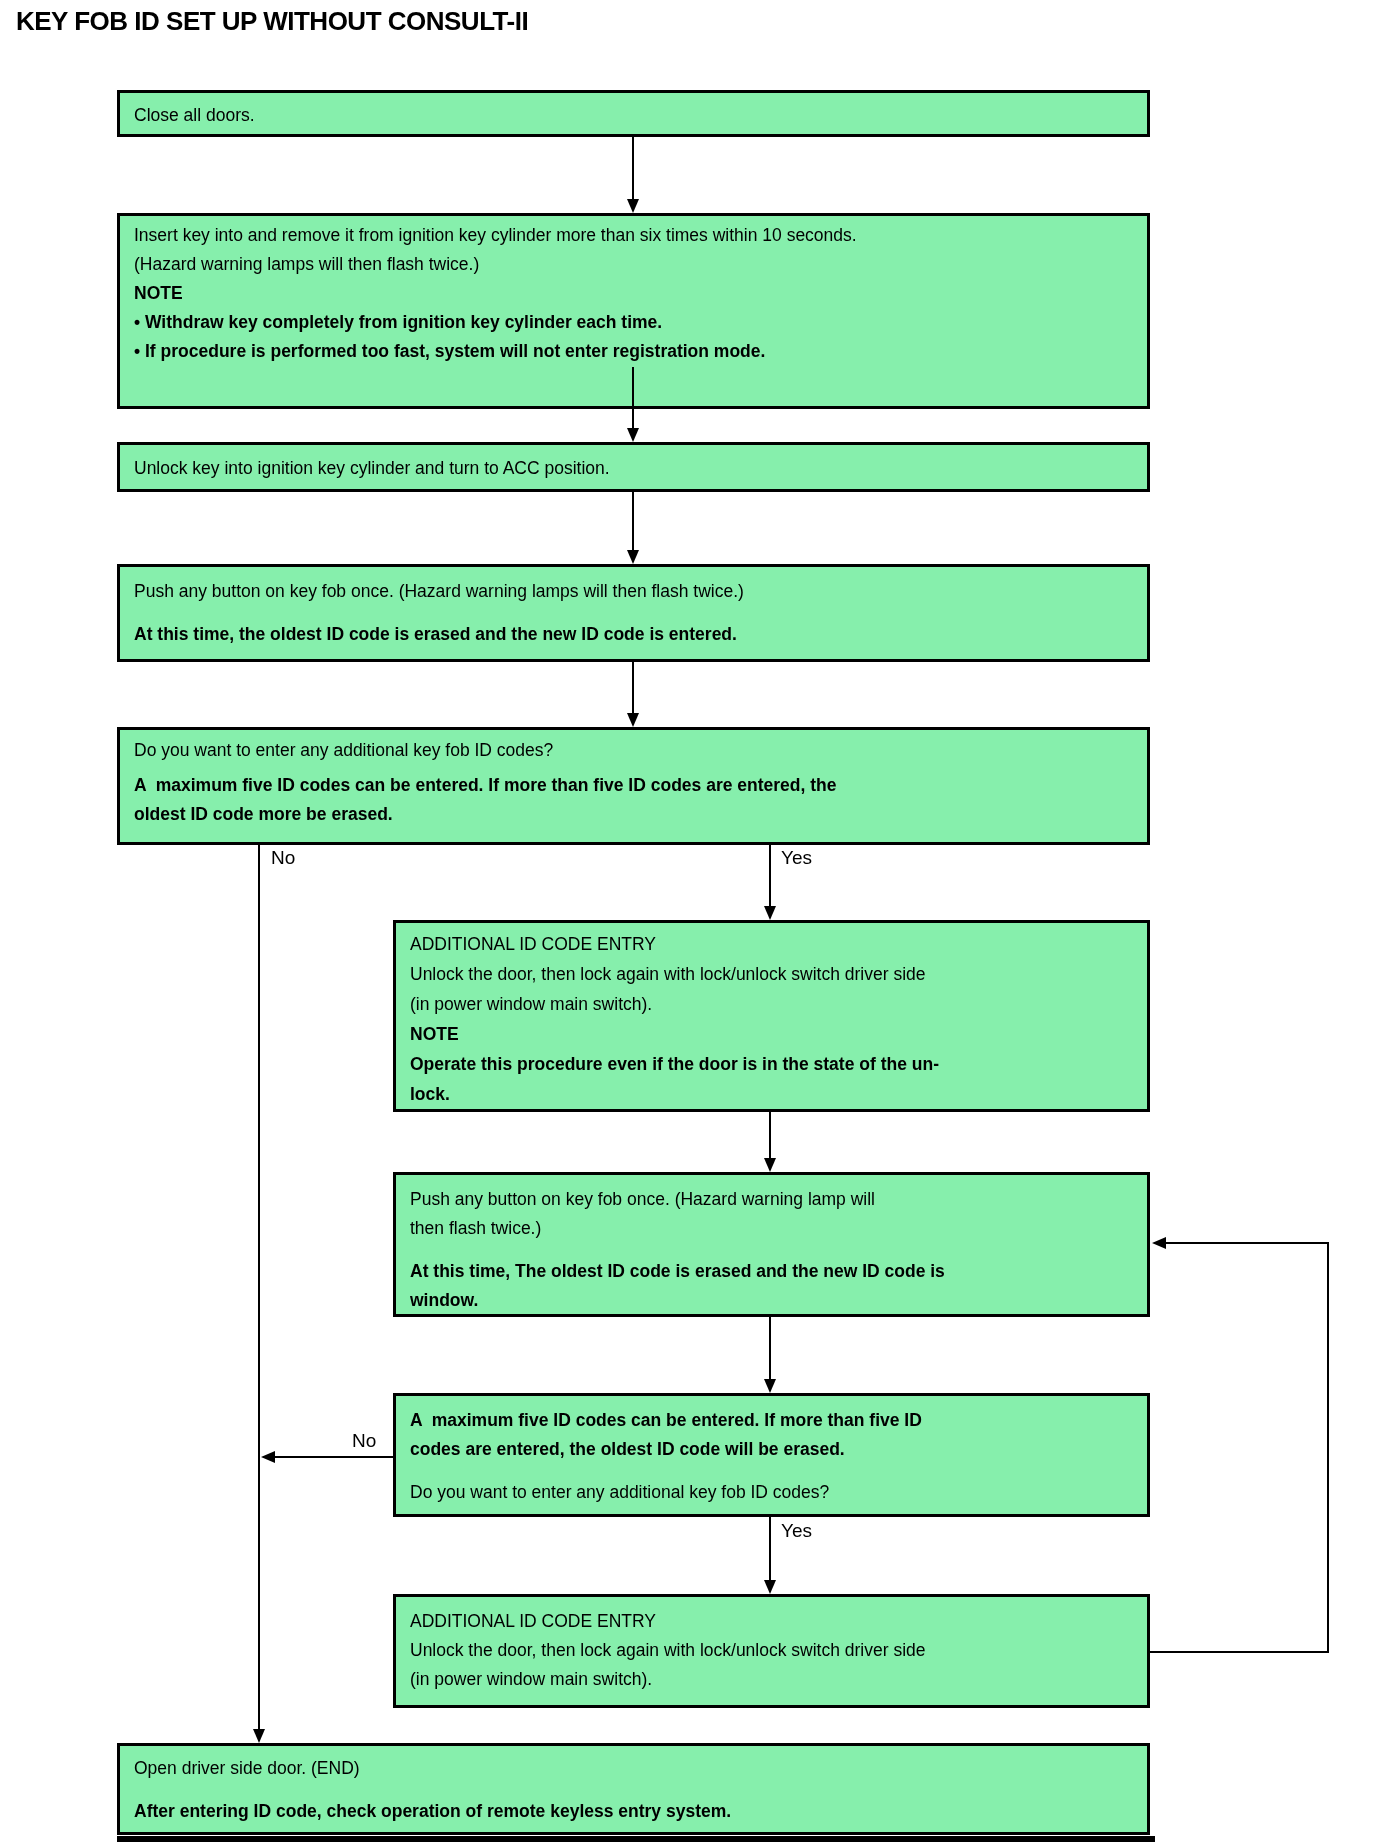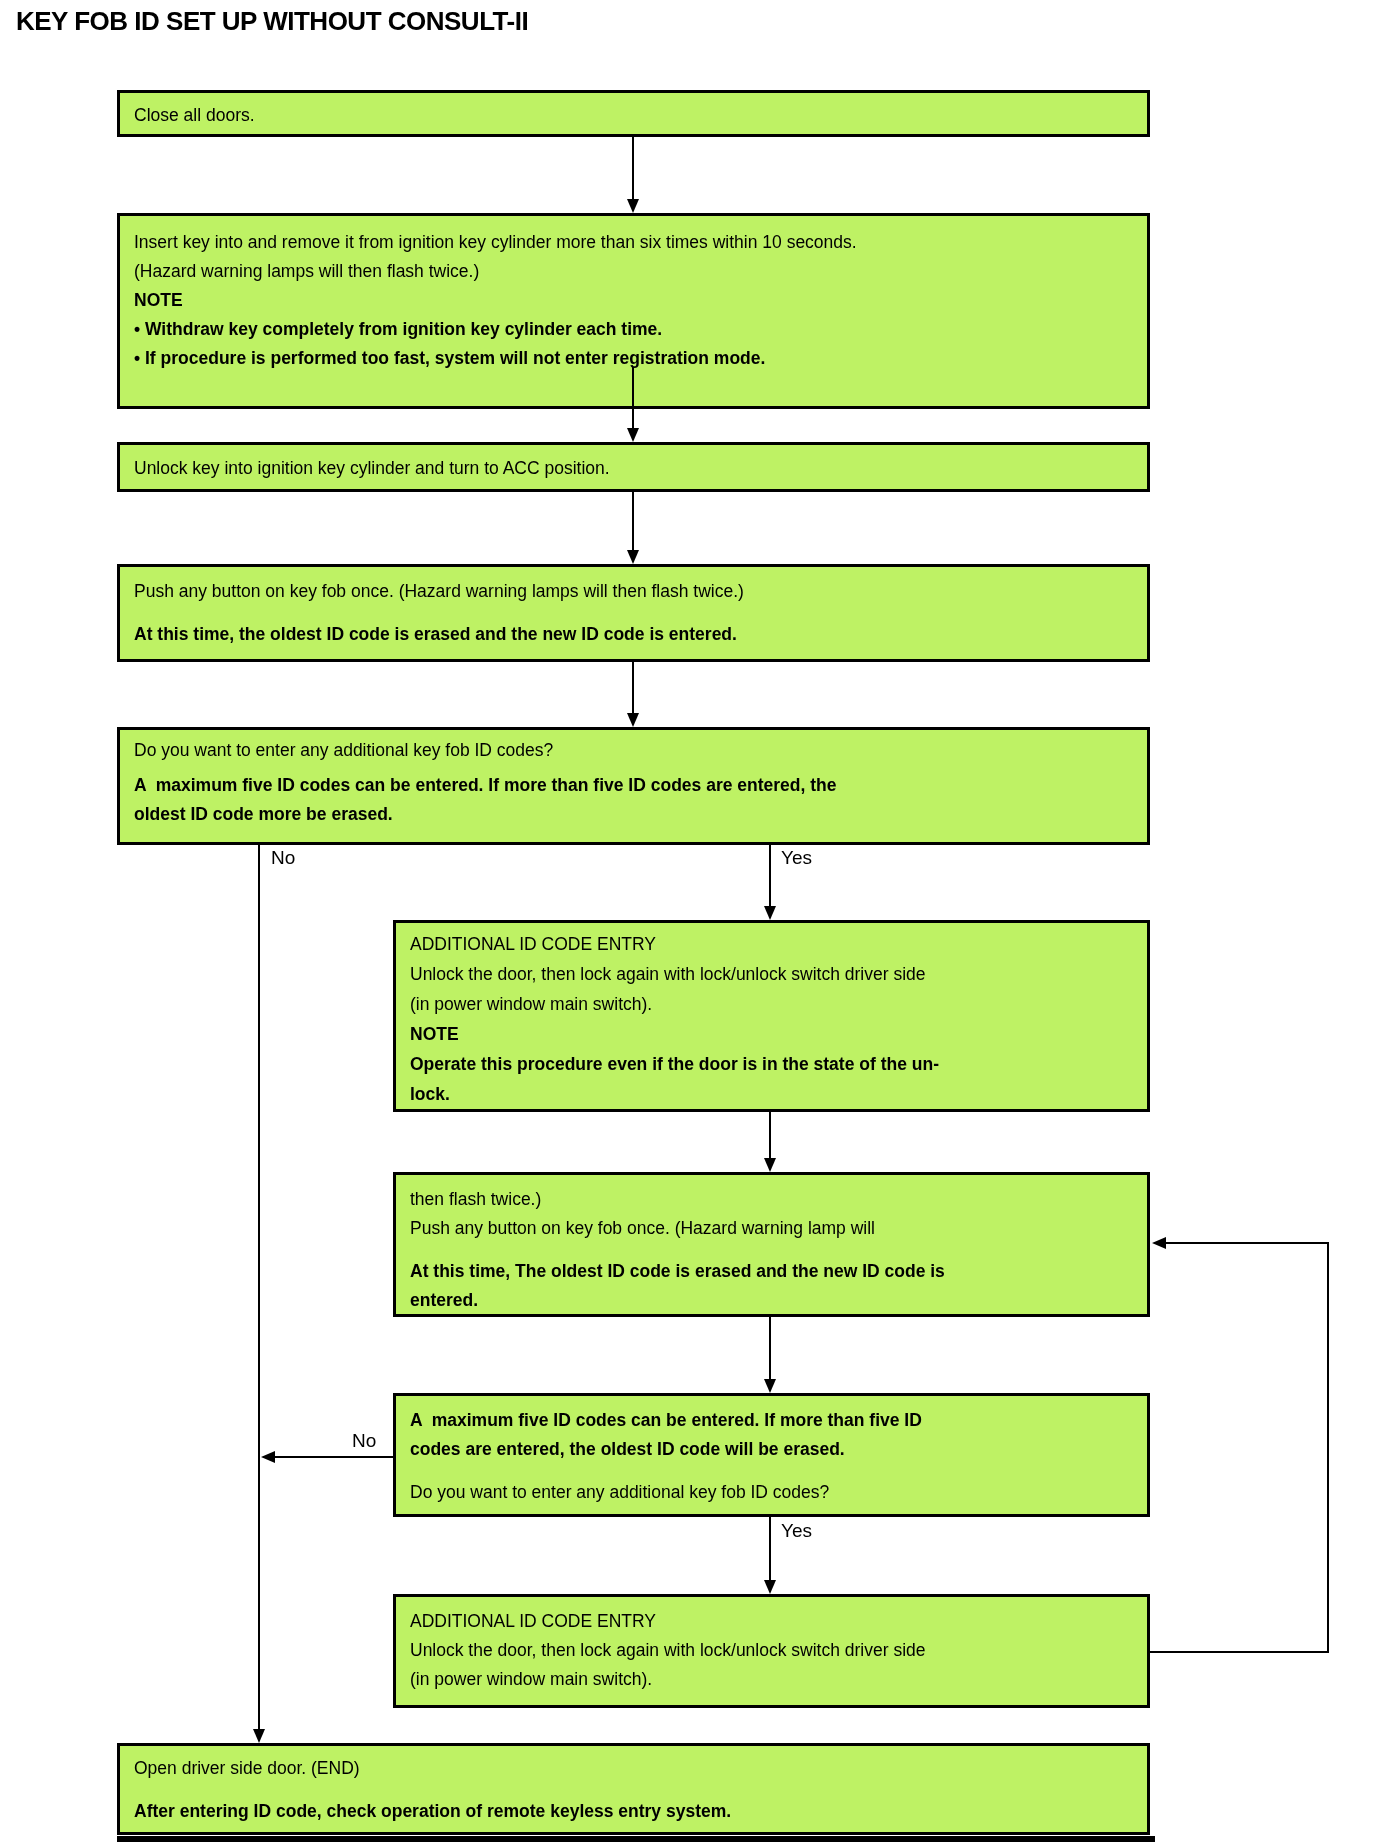--- a/index.html
+++ b/index.html
@@ -5,22 +5,22 @@
   html,body{margin:0;padding:0;background:#ffffff;}
   .page{
     position:relative;width:1376px;height:1846px;background:#ffffff;
     font-family:"Liberation Sans", sans-serif;color:#000;overflow:hidden;
   }
   .title{
     position:absolute;left:16px;top:6px;font-size:26px;font-weight:bold;
     letter-spacing:-0.5px;white-space:pre;
   }
   .box{
-    position:absolute;border:3px solid #000;background:#bef264;
-    box-sizing:border-box;padding:12px 14px;font-size:17.5px;line-height:29px;
+    position:absolute;border:3px solid #000;background:#86efac;
+    box-sizing:border-box;padding:5px 14px;font-size:17.5px;line-height:29px;
   }
   .box .line{white-space:pre-wrap;}
   .b{font-weight:bold;}
   .gap{margin-top:14px;}
   .lh30{line-height:30px;}
   .vline,.hline{position:absolute;background:#000;}
   .ah-down{
     position:absolute;width:0;height:0;
     border-left:6px solid transparent;border-right:6px solid transparent;
     border-top:14px solid #000;
@@ -93,24 +93,24 @@
     <div class="line">(in power window main switch).</div>
     <div class="line b">NOTE</div>
     <div class="line b">Operate this procedure even if the door is in the state of the un-</div>
     <div class="line b">lock.</div>
   </div>
 
   <div class="vline" style="left:769px;top:1112px;width:2px;height:48px;"></div>
   <div class="ah-down" style="left:764px;top:1158px;"></div>
 
   <div class="box" style="left:393px;top:1172px;width:757px;height:145px;padding-top:10px;">
+    <div class="line">Push any button on key fob once. (Hazard warning lamp will</div>
     <div class="line">then flash twice.)</div>
-    <div class="line">Push any button on key fob once. (Hazard warning lamp will</div>
     <div class="line b gap">At this time, The oldest ID code is erased and the new ID code is</div>
-    <div class="line b">entered.</div>
+    <div class="line b">window.</div>
   </div>
 
   <div class="vline" style="left:769px;top:1317px;width:2px;height:64px;"></div>
   <div class="ah-down" style="left:764px;top:1379px;"></div>
 
   <div class="box" style="left:393px;top:1393px;width:757px;height:124px;padding-top:10px;">
     <div class="line b">A  maximum five ID codes can be entered. If more than five ID</div>
     <div class="line b">codes are entered, the oldest ID code will be erased.</div>
     <div class="line gap">Do you want to enter any additional key fob ID codes?</div>
   </div>

